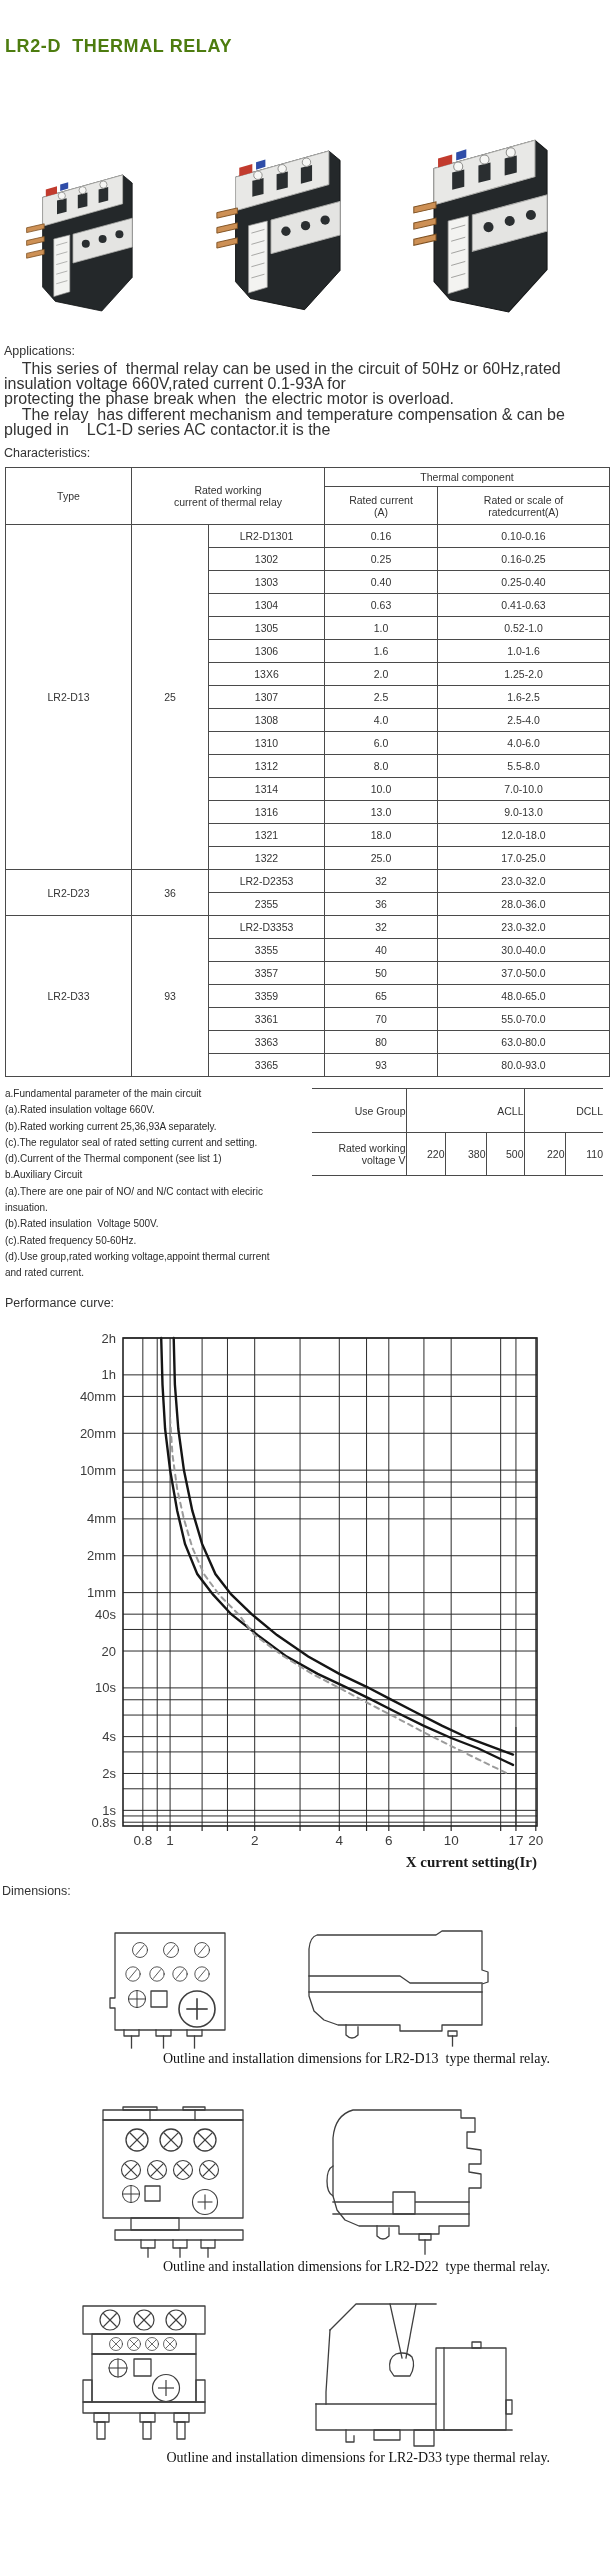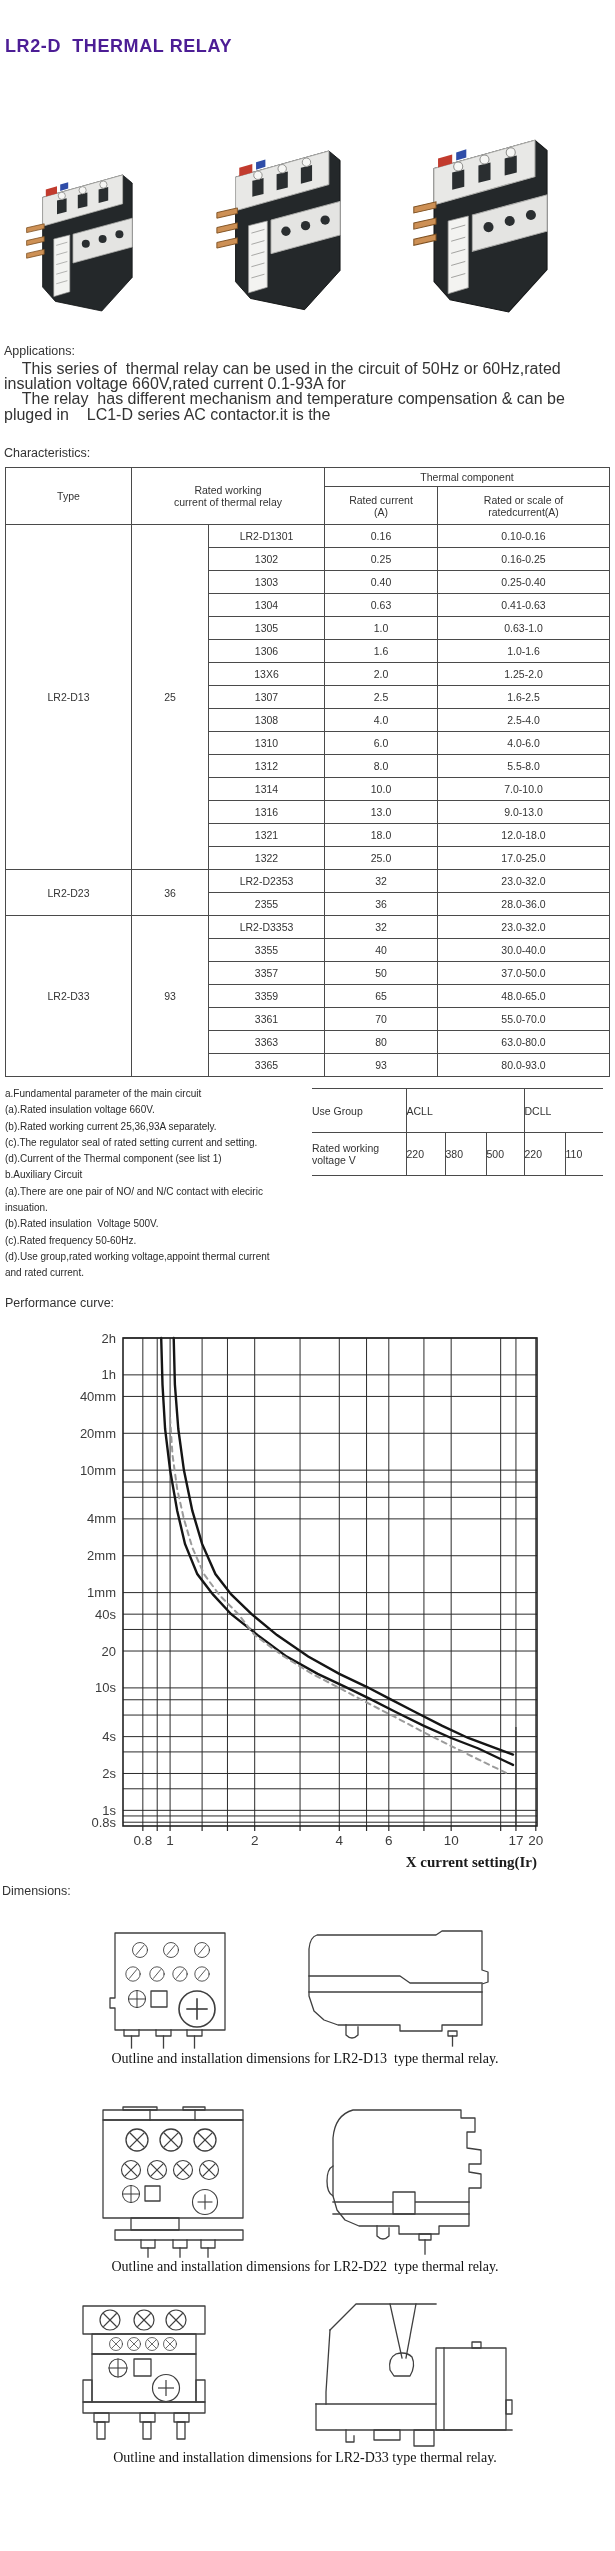--- a/index.html
+++ b/index.html
@@ -2,58 +2,58 @@
 <html><head>
 <meta charset="utf-8">
 <style>
   html,body{margin:0;padding:0}
   body{
     width:615px;height:2551px;position:relative;background:#ffffff;
     font-family:"Liberation Sans", sans-serif;color:#222;overflow:hidden;
   }
   .abs{position:absolute}
   .sec-head{font-size:12.5px;color:#333}
-  .page-title{font-size:18px;font-weight:bold;color:#4c1d95;letter-spacing:0.6px;white-space:pre}
+  .page-title{font-size:18px;font-weight:bold;color:#4d7c0f;letter-spacing:0.6px;white-space:pre}
   .par-line{font-size:16px;line-height:15.2px;color:#333;white-space:pre-wrap}
   .note-line{font-size:10px;line-height:16.3px;color:#2a2a2a;white-space:pre-wrap}
   
   table{border-collapse:collapse;table-layout:fixed}
   #char-table{width:604px}
   #char-table td,#char-table th{
     border:1px solid #4a4a4a;text-align:center;vertical-align:middle;
     font-size:10.5px;font-weight:normal;color:#333;padding:0;overflow:hidden
   }
   #char-table .char-th{white-space:pre-line}
   #char-table thead tr:nth-child(1){height:19px}
   #char-table thead tr:nth-child(2){height:38px}
   #char-table tbody tr{height:23px}
   
   #aux-table{width:291px}
   #aux-table td,#aux-table th{
-    border:1px solid #4a4a4a;text-align:left;vertical-align:middle;
+    border:1px solid #4a4a4a;text-align:right;vertical-align:middle;
     font-size:10.5px;font-weight:normal;color:#333;padding:0;overflow:hidden
   }
   #aux-table .no-l{border-left:none}
   #aux-table .no-r{border-right:none}
   #aux-table tr:nth-child(1){height:44px}
   #aux-table tr:nth-child(2){height:43px}
   #aux-table tr:nth-child(3){height:45px}
   #aux-table tr:nth-child(4){height:42px}
   #aux-table tr:nth-child(1) td{border-top:1.5px solid #4a4a4a}
   #aux-table tr:nth-child(4) td{border-bottom:1.5px solid #4a4a4a}
   
   #perf-chart text{font-family:"Liberation Sans",sans-serif;fill:#3c3c3c}
   #perf-chart .tick-label{font-size:13.5px}
   #perf-chart .ytick-label{font-size:13px}
   #perf-chart .axis-title{font-family:"Liberation Serif",serif;font-weight:bold;font-size:15px;fill:#1a1a1a}
   
   .draw{stroke:#3f3f3f;fill:none;stroke-width:1.3;stroke-linejoin:round;stroke-linecap:square}
   .caption{
     font-family:"Liberation Serif",serif;font-size:14px;color:#111;
-    text-align:center;white-space:pre
+    text-align:right;white-space:pre
   }
 </style>
 </head>
 <body>
 
 <svg width="0" height="0" style="position:absolute" aria-hidden="true">
   <defs>
     <g id="scr-slash" stroke-width="1.2">
         <circle cx="0" cy="0" r="10" fill="#fff"></circle>
         <line x1="-5" y1="6" x2="5" y2="-6"></line>
@@ -119,20 +119,21 @@
 <svg class="abs" style="left:215px;top:122px" width="140" height="198" viewBox="0 0 150 210">
     <use href="#relay-sym" width="150" height="210"></use>
   </svg>
 <svg class="abs" style="left:410px;top:110px" width="155" height="212" viewBox="0 0 150 210">
     <use href="#relay-sym" width="150" height="210"></use>
   </svg>
 
 <div class="abs sec-head" style="left:4px;top:344px">Applications:</div>
 <div class="abs" style="left:4px;top:361px;width:607px" id="app-lines">
     <div class="par-line">    This series of  thermal relay can be used in the circuit of 50Hz or 60Hz,rated  insulation voltage 660V,rated current 0.1-93A for</div>
+    <div class="par-line">protecting the phase break when  the electric motor is overload.</div>
     <div class="par-line">    The relay  has different mechanism and temperature compensation &amp; can be pluged in    LC1-D series AC contactor.it is the</div>
   </div>
 
 <div class="abs sec-head" style="left:4px;top:446px">Characteristics:</div>
 <table class="abs" id="char-table" style="left:5px;top:467px">
   <colgroup>
     <col style="width:126px">
       <col style="width:77px">
       <col style="width:116px">
       <col style="width:113px">
@@ -171,21 +172,21 @@
         <td>0.25-0.40</td>
       </tr>
       <tr>
         <td>1304</td>
         <td>0.63</td>
         <td>0.41-0.63</td>
       </tr>
       <tr>
         <td>1305</td>
         <td>1.0</td>
-        <td>0.63-1.0</td>
+        <td>0.52-1.0</td>
       </tr>
       <tr>
         <td>1306</td>
         <td>1.6</td>
         <td>1.0-1.6</td>
       </tr>
       <tr>
         <td>13X6</td>
         <td>2.0</td>
         <td>1.25-2.0</td>

